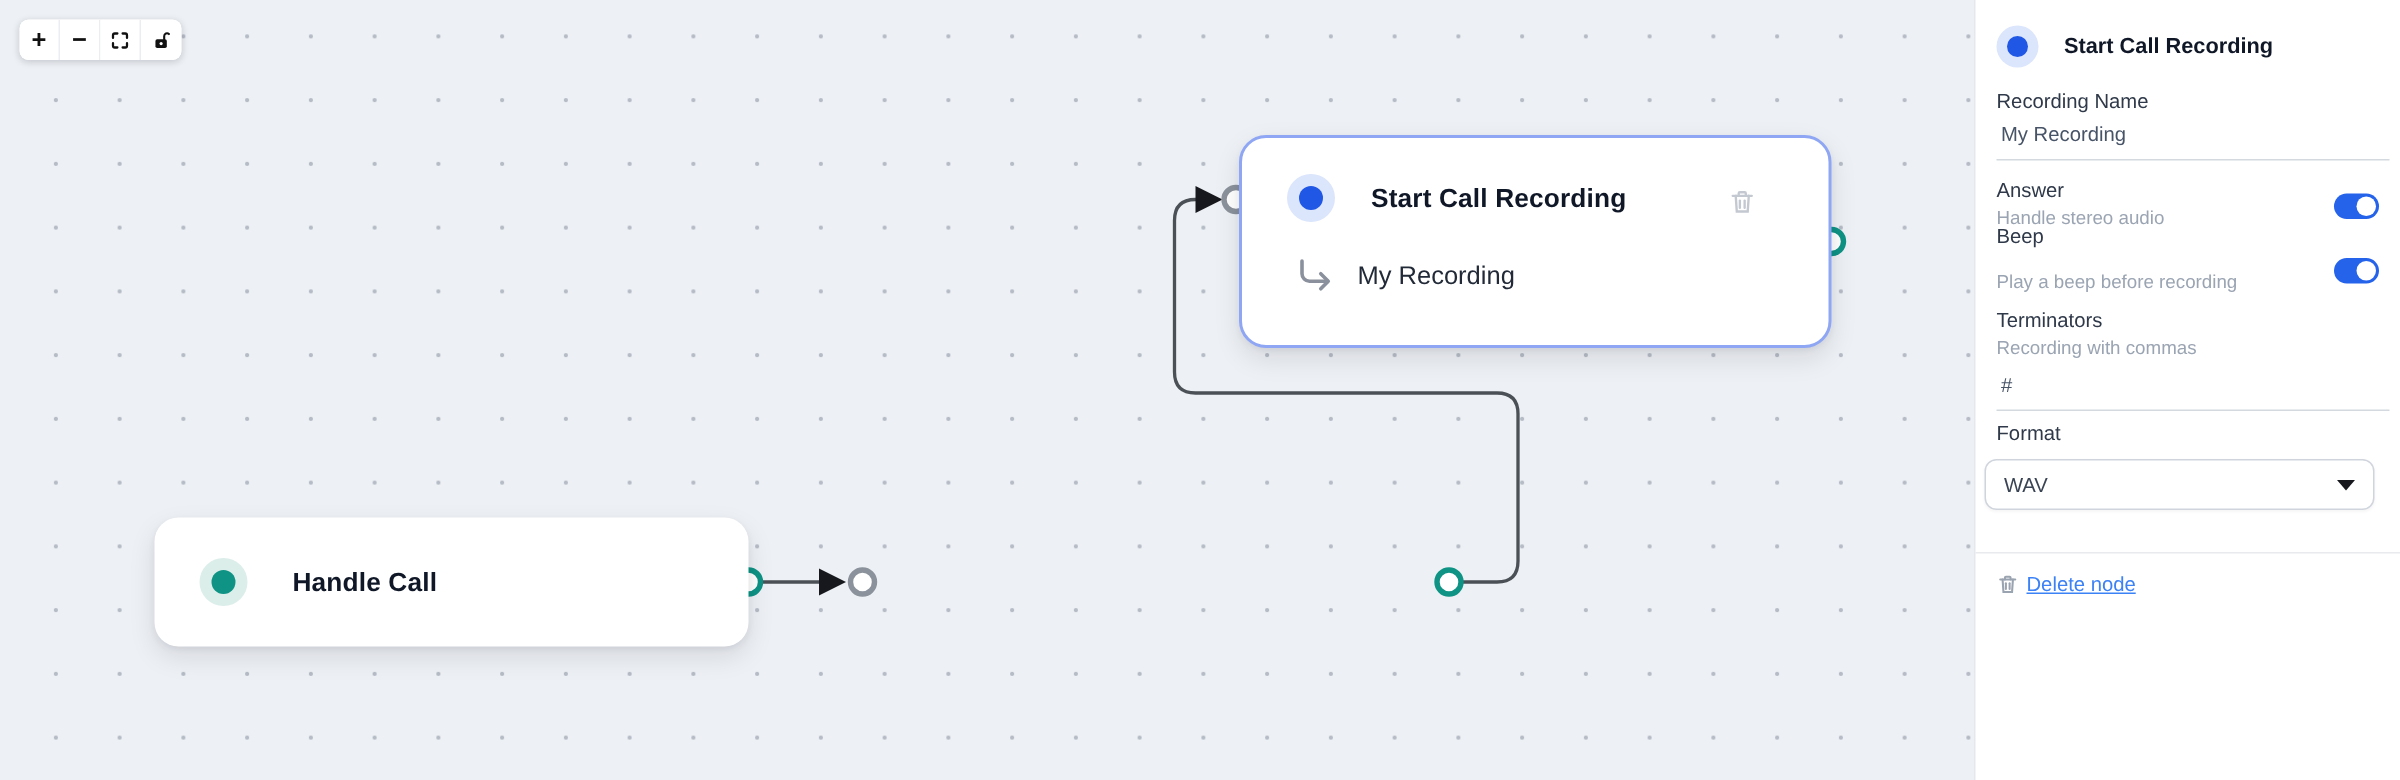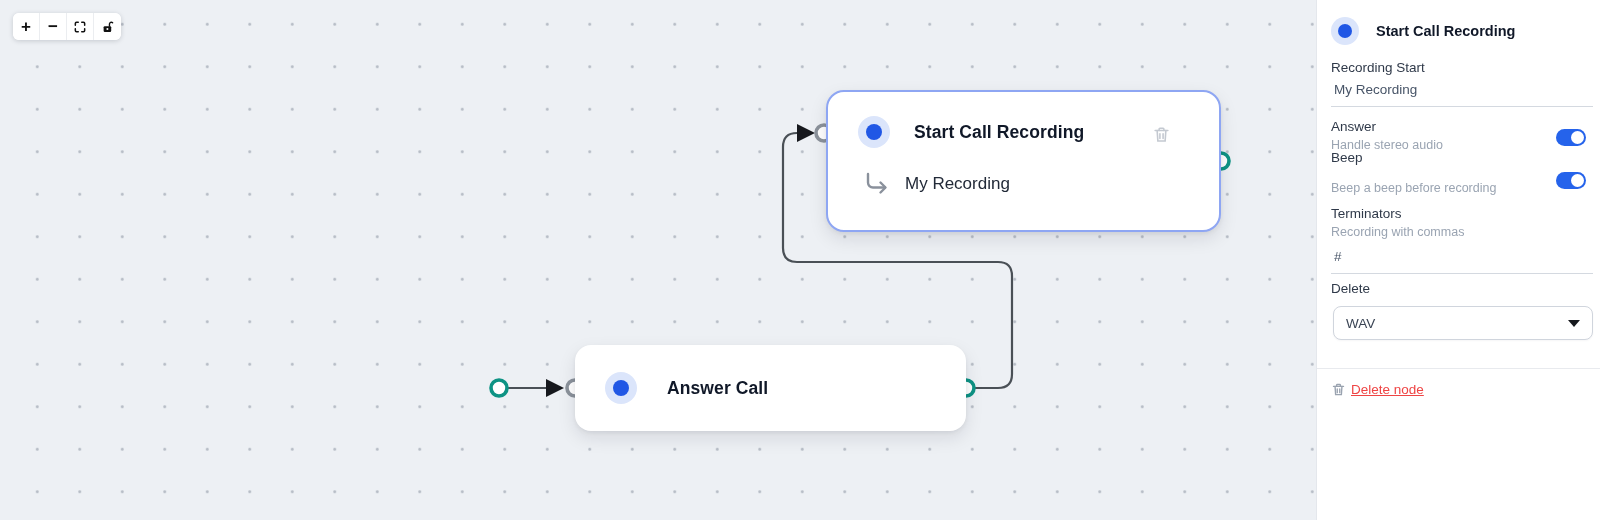--- a/index.html
+++ b/index.html
@@ -50,30 +50,30 @@
   .panel-header .dot-halo { width:28px; height:28px; margin:0; }
   .panel-header .dot { width:14px; height:14px; }
   .panel-title { font-size:14.5px; font-weight:700; color:#101828; margin-left:17px; }
   .p-label { position:absolute; left:14px; font-size:13.5px; font-weight:500; color:#2f3949; }
   .p-desc  { position:absolute; left:14px; font-size:12.5px; color:#9aa4b2; }
   .p-input { position:absolute; left:14px; width:262px; border:none; border-bottom:1px solid #d4d9e0;
     background:transparent; font-family:inherit; font-size:13.5px; color:#475467; padding:0 0 9px 3px; outline:none; }
   .toggle { position:absolute; right:14px; width:30px; height:17px; border-radius:9px;
     background:#2563eb; cursor:pointer; }
   .toggle .knob { position:absolute; right:2px; top:2px; width:13px; height:13px; border-radius:50%; background:#fff; }
-  .select { position:absolute; left:16px; top:306px; width:260px; height:34px; border:1px solid #d0d5dd;
+  .select { position:absolute; left:6px; top:306px; width:260px; height:34px; border:1px solid #d0d5dd;
     border-radius:8px; background:#fff; display:flex; align-items:center; padding:0 12px; cursor:pointer;
     box-shadow:0 1px 2px rgba(16,24,40,.04);gap:28px; }
   .select-value { font-size:13.5px; color:#3a4454; }
   .caret { margin-left:auto; width:0; height:0; border-left:6px solid transparent;
     border-right:6px solid transparent; border-top:7px solid #16181d; }
   .p-divider { position:absolute; left:0; top:368px; width:284px; border-top:1px solid #e8eaee; }
   .delete-row { position:absolute; left:14px; top:381px; display:flex; align-items:center;
     color:#9aa3b0; background:none; border:none; cursor:pointer; font-family:inherit; }
-  .delete-label { font-size:13.5px; color:#ef4444; text-decoration:underline; margin-left:5px; }
+  .delete-label { font-size:13.5px; color:#3b82f6; text-decoration:underline; margin-left:5px; }
 </style>
 </head>
 <body>
 
 <div class="app">
 
   <div class="canvas">
 
     <svg class="edges" width="1316" height="520">
 
@@ -107,27 +107,27 @@
       </button>
       <button class="tb-btn">
         <svg width="14" height="14" viewBox="0 0 24 24">
           <rect x="4.5" y="10.5" width="13" height="10" rx="2" fill="#111"></rect>
           <circle cx="11" cy="15.5" r="1.8" fill="#fff"></circle>
           <path d="M14.5 10.5V7a3.2 3.2 0 015.4-2.3" fill="none" stroke="#111" stroke-width="2.4" stroke-linecap="round"></path>
         </svg>
       </button>
     </div>
 
-
-    <div class="node" style="left:575px; top:345px; width:391px; height:86px;">
-      <span class="dot-halo blue">
-          <span class="dot blue"></span>
+    <div class="node" style="left:103px; top:345px; width:396px; height:86px;">
+      <span class="dot-halo teal">
+          <span class="dot teal"></span>
         </span>
-      <span class="node-title">Answer Call</span>
-    </div>
+      <span class="node-title">Handle Call</span>
+    </div>
+
 
     <div class="node selected" style="left:826px; top:90px; width:395px; height:142px;">
       <div class="node-row title-row">
         <span class="dot-halo blue">
             <span class="dot blue"></span>
           </span>
         <span class="node-title" style="margin-left:24px">Start Call Recording</span>
       </div>
       <button class="trash-btn">
         <svg width="19" height="21" viewBox="0 0 24 24" fill="none" stroke="currentColor" stroke-width="2" stroke-linecap="round">
@@ -150,40 +150,40 @@
 
   <aside class="panel">
 
     <div class="panel-header">
       <span class="dot-halo blue">
           <span class="dot blue"></span>
         </span>
       <span class="panel-title">Start Call Recording</span>
     </div>
 
-    <div class="p-label" style="top:60px">Recording Start</div>
+    <div class="p-label" style="top:60px">Recording Name</div>
     <input class="p-input" style="top: 82px;" type="text" value="My Recording">
 
     <div class="p-label" style="top:119px">Answer</div>
     <div class="p-desc" style="top:138px">Handle stereo audio</div>
     <div class="toggle" style="top:129px">
         <span class="knob"></span>
       </div>
 
     <div class="p-label" style="top:150px">Beep</div>
-    <div class="p-desc" style="top:181px">Beep a beep before recording</div>
+    <div class="p-desc" style="top:181px">Play a beep before recording</div>
     <div class="toggle" style="top:172px">
         <span class="knob"></span>
       </div>
 
     <div class="p-label" style="top:206px">Terminators</div>
     <div class="p-desc" style="top:225px">Recording with commas</div>
     <input class="p-input" style="top: 249px;" type="text" value="#">
 
-    <div class="p-label" style="top:281px">Delete</div>
+    <div class="p-label" style="top:281px">Format</div>
     <div class="select">
       <span class="select-value">WAV</span>
       <span class="caret"></span>
     </div>
 
     <div class="p-divider"></div>
 
     <button class="delete-row">
       <svg width="15" height="17" viewBox="0 0 24 24" fill="none" stroke="currentColor" stroke-width="2.2" stroke-linecap="round">
         <path d="M4 7h16"></path>

